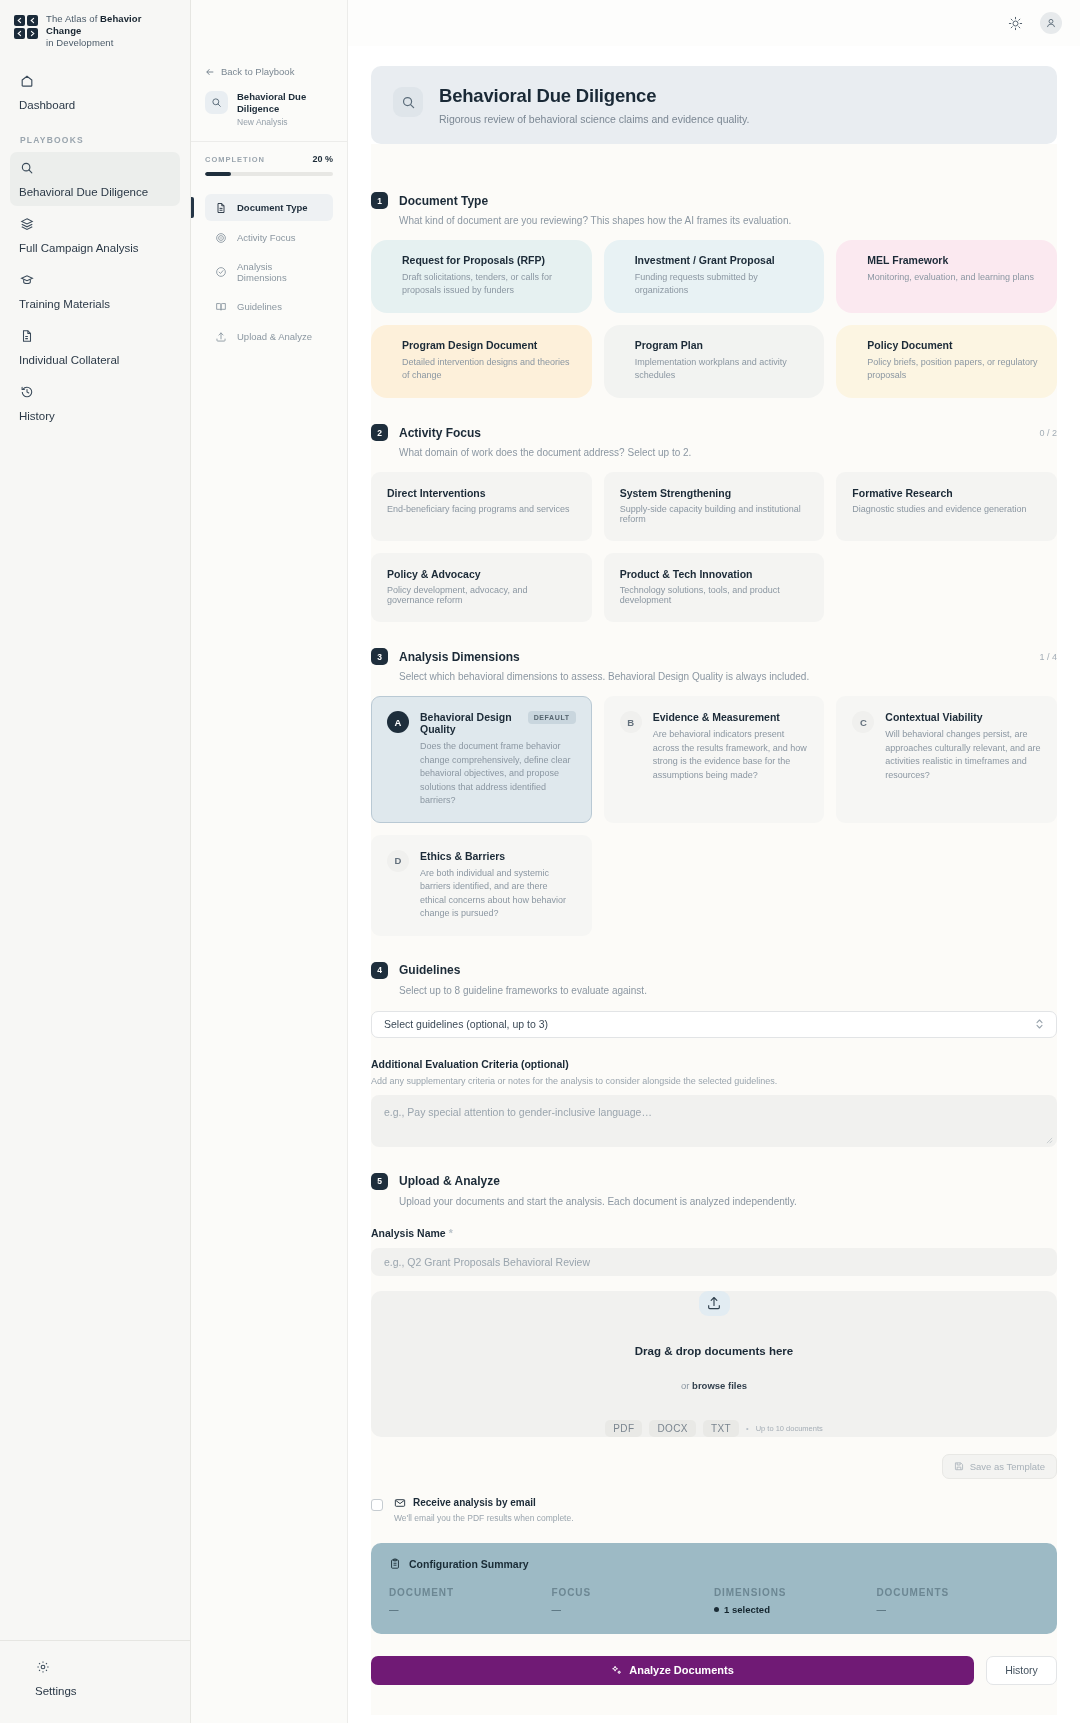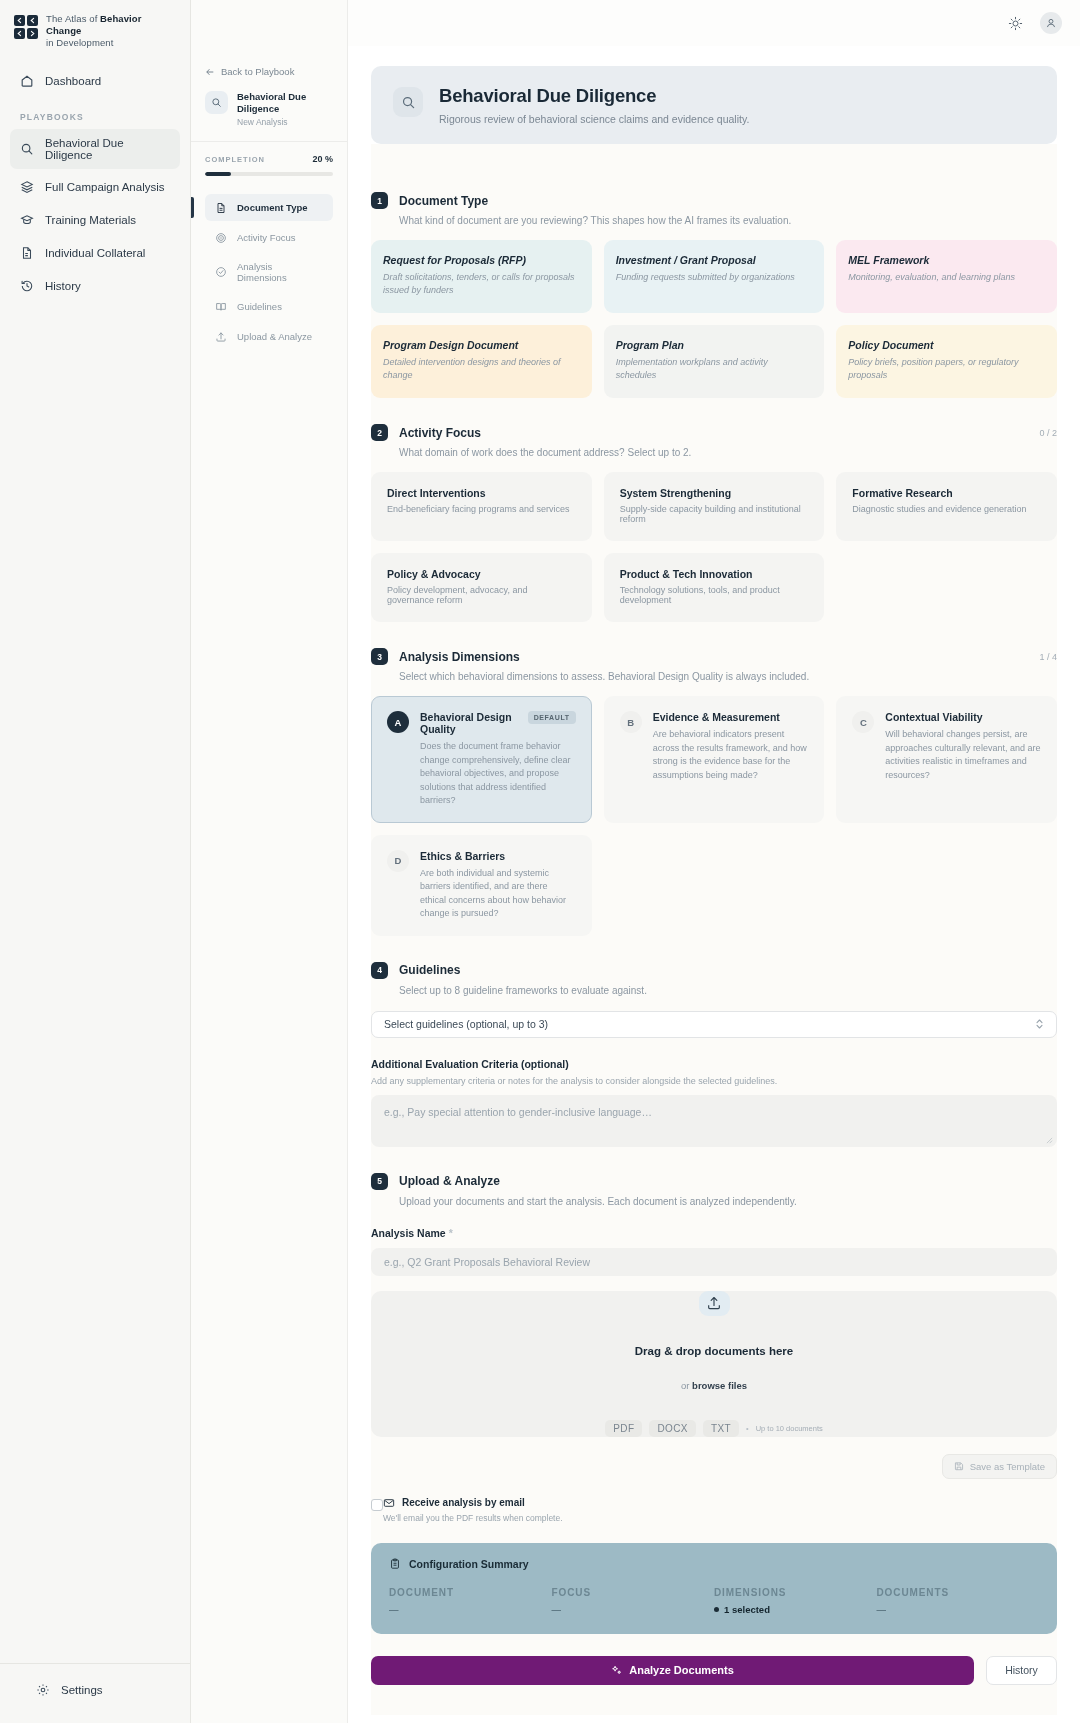--- a/index.html
+++ b/index.html
@@ -23,24 +23,25 @@
   .brand { display: flex; gap: 8px; padding: 13px 14px 16px 14px; align-items: flex-start; }
   .brand-marks { display: grid; grid-template-columns: 11px 11px; grid-gap: 2px; margin-top: 2px; }
   .bmark { width: 11px; height: 11px; background: #1b2b3a; border-radius: 2px;
            display: flex; align-items: center; justify-content: center; }
   .bmark svg { display:block; }
   .brand-text { font-size: 9.5px; line-height: 12px; color: #4a5a68; letter-spacing: .1px; }
   .brand-text b { color: #17242f; font-weight: 700; }
 
   .nav { padding: 0 10px; }
   .nav-item {
-    display: flex; align-items: center; gap: 11px;
+    display: flex; align-items: flex-start; gap: 11px;
     padding: 8px 9px; border-radius: 7px;
     font-size: 11.5px; color: #2b3947; cursor: pointer;
     margin-bottom: 2px;
+    flex-direction: column;
   }
   .nav-item.active { background: #eceeec; }
   .nav-item .ic { width: 15px; height: 15px; flex: 0 0 15px; color: #3a4a59;
                   display:flex; align-items:center; justify-content:center; }
   .nav-section {
     font-size: 8.5px; letter-spacing: 1.2px; color: #9aa5ae;
     padding: 14px 10px 7px 10px; font-weight: 600;
   }
   .sidebar-footer {
     margin-top: auto; border-top: 1px solid #e6e6e2; padding: 10px 10px 16px 26px;
@@ -116,21 +117,21 @@
     width: 17px; height: 17px; border-radius: 5px; background: #1e2e3c; color: #fff;
     font-size: 8.5px; font-weight: 700; display: flex; align-items: center; justify-content: center; flex: 0 0 17px;
   }
   .sec-title { font-size: 12px; font-weight: 700; color: #1b2a37; }
   .sec-count { margin-left: auto; font-size: 9px; color: #a3adb6; }
   .sec-desc { font-size: 10px; color: #8b97a2; margin: 6px 0 0 28px; }
 
   .grid3 { display: grid; grid-template-columns: repeat(3, 1fr); gap: 12px; margin-top: 14px; }
   .grid2 { display: grid; grid-template-columns: repeat(3, 1fr); gap: 12px; margin-top: 14px; }
 
-  .doccard { border-radius: 9px; padding: 14px 15px 16px 12px; cursor: pointer; min-height: 63px; font-style: italic; }
+  .doccard { border-radius: 16px; padding: 14px 15px 16px 31px; cursor: pointer; min-height: 63px; }
   .doccard h4 { font-size: 10.5px; font-weight: 700; color: #1b2a37; }
   .doccard p { font-size: 9px; color: #8b97a2; margin-top: 5px; line-height: 13px; }
 
   .focuscard {
     background: #f4f4f2; border-radius: 9px; padding: 15px 16px 17px 16px;
     cursor: pointer; min-height: 50px;
   }
   .focuscard h4 { font-size: 10.5px; font-weight: 700; color: #1b2a37; }
   .focuscard p { font-size: 9px; color: #8b97a2; margin-top: 5px; }
 
@@ -191,21 +192,21 @@
   .chip-note { font-size: 7.5px; color: #a5aeb6; }
   .dot-sep { font-size: 7.5px; color: #b8c0c7; }
 
   .save-row { display: flex; justify-content: flex-end; margin-top: 17px; }
   .save-btn {
     display: flex; align-items: center; gap: 6px;
     background: #f3f3f1; border: 1px solid #e8e8e5; border-radius: 7px;
     padding: 6px 11px; font-size: 9.5px; color: #a8b1b9; cursor: pointer;
   }
 
-  .email-row { display: flex; margin-top: 18px; align-items: flex-start; }
+  .email-row { display: flex; gap: 11px; margin-top: 18px; align-items: flex-start; }
   .checkbox { width: 12px; height: 12px; border: 1.3px solid #c6ccd1; border-radius: 3px;
               background: #fff; flex: 0 0 12px; margin-top: 2px; cursor: pointer; }
   .email-title { display: flex; align-items: center; gap: 7px; font-size: 10px; font-weight: 700; color: #1b2a37; }
   .email-help { font-size: 8.5px; color: #9aa5ae; margin-top: 4px; }
 
   .summary {
     margin-top: 20px; background: #9dbac5; border-radius: 10px; padding: 15px 18px 19px 18px;
   }
   .sum-head { display: flex; align-items: center; gap: 8px; font-size: 10.5px; font-weight: 700; color: #1a2c36; }
   .sum-grid { display: grid; grid-template-columns: repeat(4, 1fr); margin-top: 17px; }

